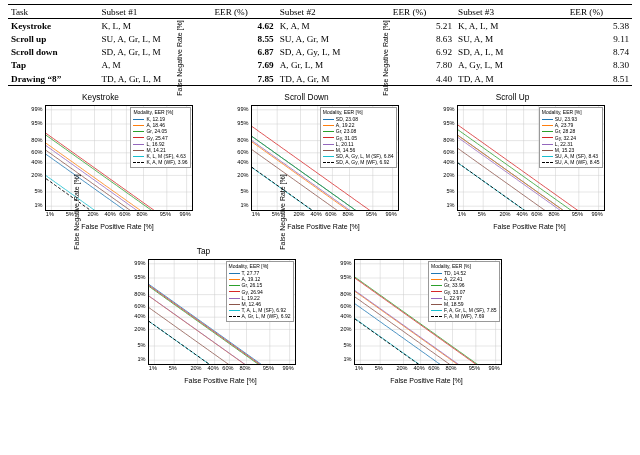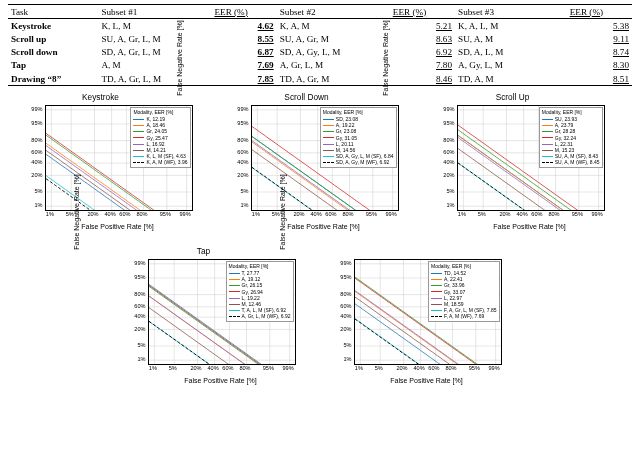--- a/index.html
+++ b/index.html
@@ -25,21 +25,21 @@
   }
   table.main thead th{
     font-weight:normal;
     text-align:left;
     border-top:1.1px solid #000;
     border-bottom:0.7px solid #000;
   }
   table.main tbody tr:last-child td{border-bottom:1.1px solid #000;}
   .c-task{width:88px;text-align:left;}
   .c-sub{width:112px;text-align:left;}
-  .c-eer{width:62px;text-align:right;padding-right:16px;text-decoration:underline;}
+  .c-eer{width:62px;text-align:right;padding-right:16px;}
   .bold{font-weight:bold;}
   .cap{
     font-size:8.6px;
     line-height:1.22;
     text-align:justify;
     margin:4px 8px 0 8px;
     width:624px;
   }
 
   
@@ -146,21 +146,21 @@
           <td class="c-sub">A, Gr, L, M</td>
           <td class="c-eer">7.80</td>
           <td class="c-sub">A, Gy, L, M</td>
           <td class="c-eer">8.30</td>
         </tr>
         <tr>
           <td class="c-task bold">Drawing “8”</td>
           <td class="c-sub">TD, A, Gr, L, M</td>
           <td class="c-eer bold">7.85</td>
           <td class="c-sub">TD, A, Gr, M</td>
-          <td class="c-eer">8.46</td>
+          <td class="c-eer">4.40</td>
           <td class="c-sub">TD, A, M</td>
           <td class="c-eer">8.51</td>
         </tr>
       </tbody>
     </table>
   </div>
 
   <div class="figs">
     <div class="row" id="row-top">
         <div class="panel">

